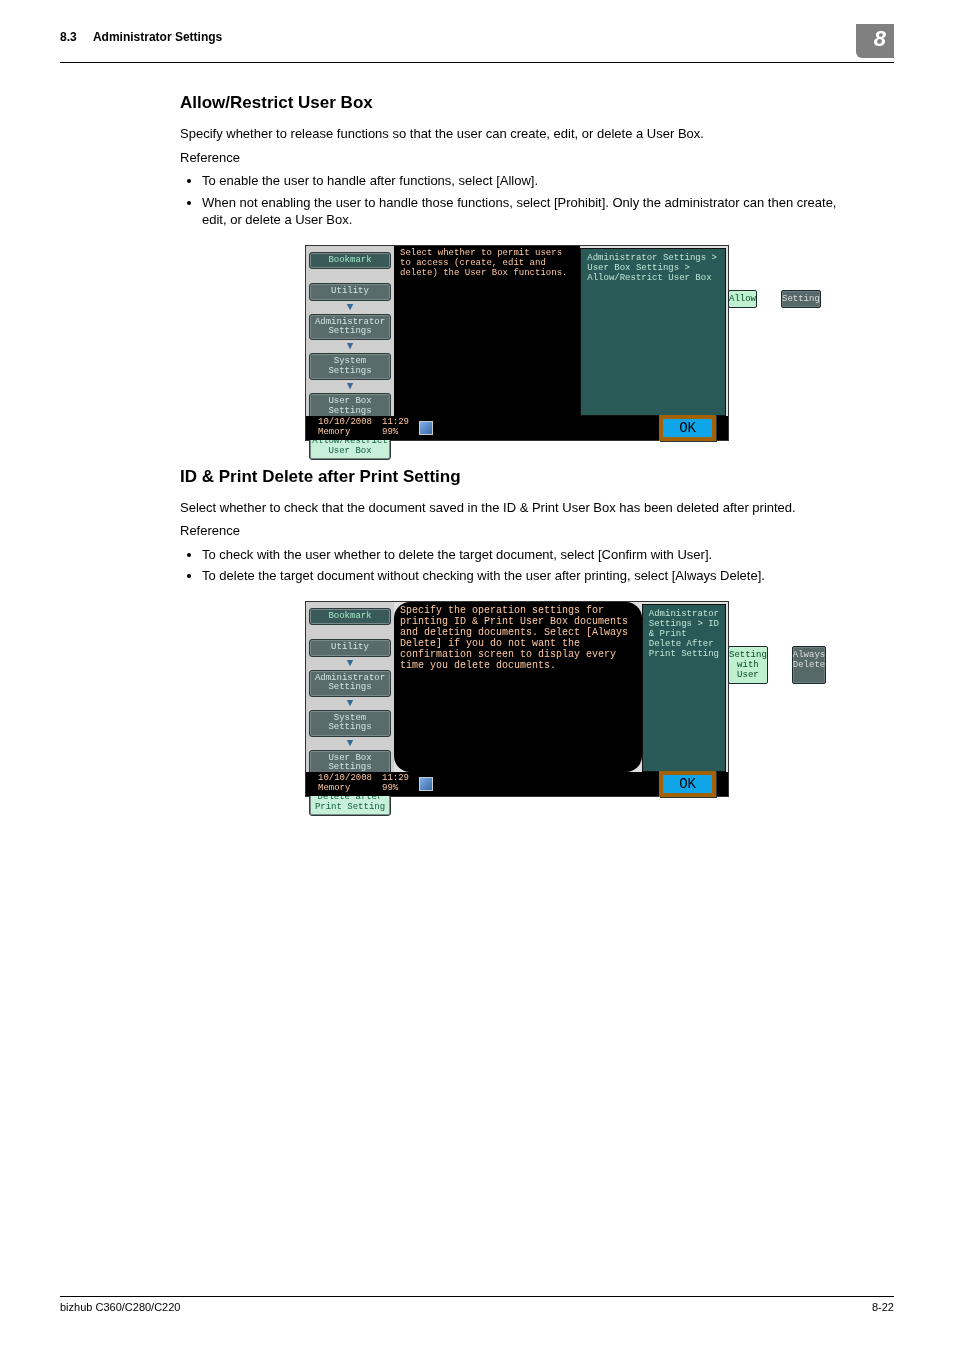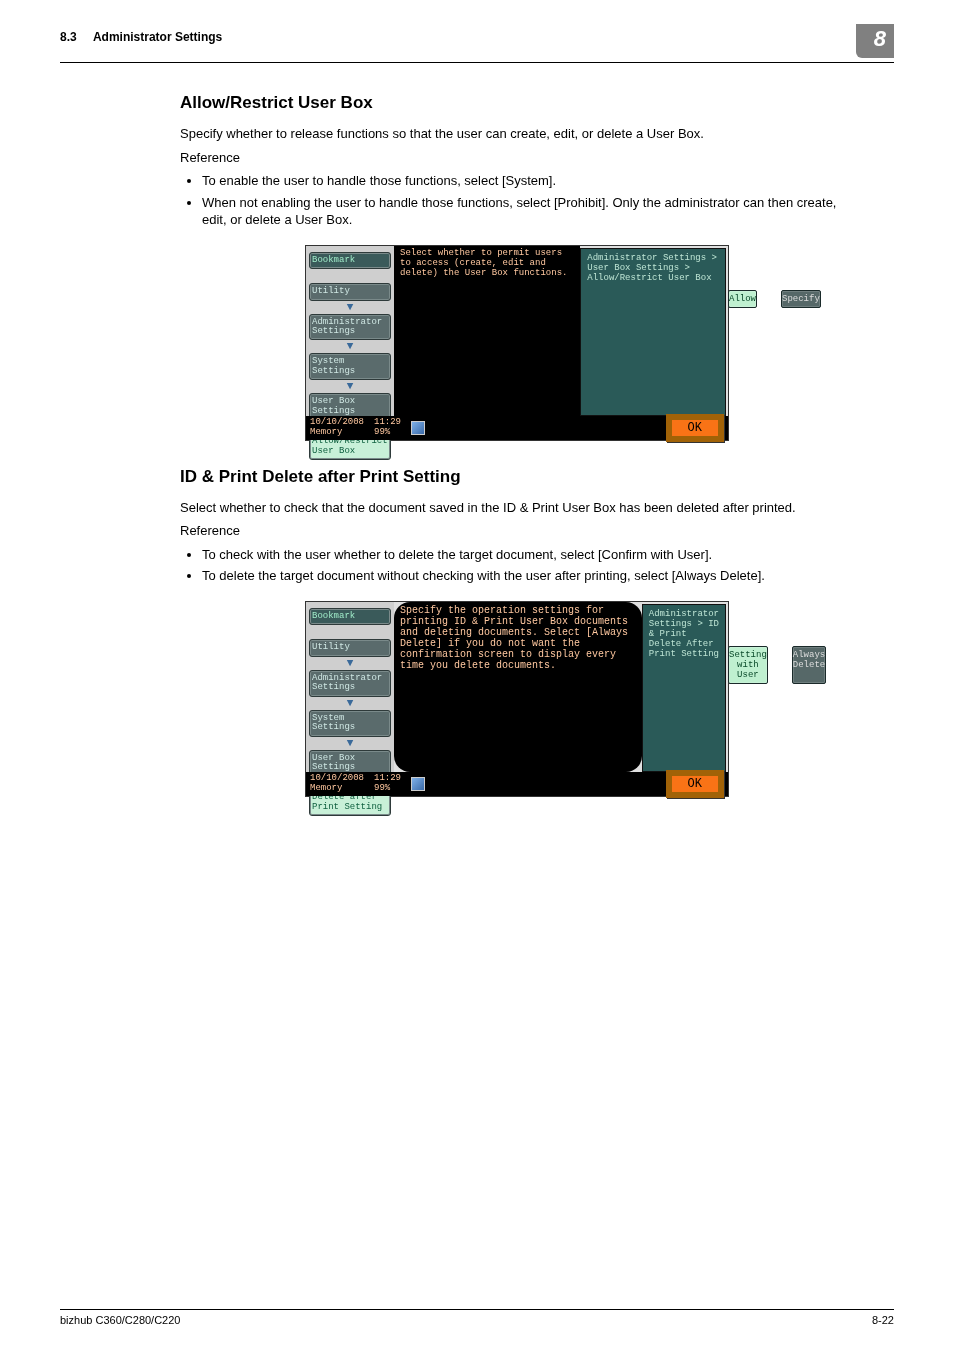--- a/index.html
+++ b/index.html
@@ -83,20 +83,21 @@
     display: flex;
     flex-direction: column;
     align-items: center;
     padding: 6px 4px 2px 4px;
     box-sizing: border-box;
   }
   .side-btn {
     width: 76px;
     background: #5a6b6c;
     color: #cfe7e3;
+    text-align: center;
     border: 1px solid #2e3a3a;
     border-radius: 3px;
     padding: 3px 2px;
     margin-bottom: 2px;
     line-height: 1.05;
     box-shadow: inset 0 0 0 1px #7a8a8a;
   }
   .side-btn.bookmark {
     background: #3a5a5a;
     color: #9feac8;
@@ -157,47 +158,47 @@
   }
   .opt-btn.unselected {
     background: #566868;
     color: #ddd;
   }
   .mfp-status {
     display: flex;
     align-items: center;
     background: #000;
     color: #ffc8a0;
-    padding: 2px 4px;
+    padding: 2px 12px;
     height: 20px;
   }
   .status-left {
     flex: 1;
     display: flex;
     gap: 10px;
   }
   .status-block { line-height: 1.05; }
   .status-icon {
     width: 12px; height: 12px;
     background: linear-gradient(135deg,#7fb0e8,#3a6aa8);
     border: 1px solid #ccc;
     align-self: center;
   }
   .ok-btn {
-    background: #f97316;
+    background: #0ea5e9;
     color: #000;
-    border: 6px solid #a16207;
+    border: 4px solid #a16207;
     padding: 1px 16px;
-    font-size: 12px;
+    font-size: 14px;
     box-shadow: 1px 1px 0 #333;
   }
   .footer {
     position: absolute;
     left: 60px; right: 60px;
-    bottom: 24px;
+    bottom: 37px;
     border-top: 1px solid #000;
     padding-top: 4px;
     display: flex;
     justify-content: space-between;
     font-size: 11px;
   }
 </style>
 </head>
 <body>
 
@@ -209,21 +210,21 @@
     </div>
     <div class="chapter-tab">8</div>
   </div>
 
   <div class="content">
 
     <h2 class="section-title">Allow/Restrict User Box</h2>
     <p>Specify whether to release functions so that the user can create, edit, or delete a User Box.</p>
     <p>Reference</p>
     <ul>
-      <li>To enable the user to handle those functions, select [System].</li>
+      <li>To enable the user to handle after functions, select [Allow].</li>
       <li>When not enabling the user to handle those functions, select [Prohibit]. Only the administrator can then create, edit, or delete a User Box.</li>
     </ul>
 
     <div class="screenshot-wrap">
       <div class="mfp-screen">
         <div class="mfp-top">
           <div class="mfp-side">
             <div class="side-btn bookmark">Bookmark</div>
             <div class="side-btn">Utility</div>
             <div class="side-arrow">▼</div>
@@ -234,21 +235,21 @@
             <div class="side-btn">User Box Settings</div>
             <div class="side-arrow">▼</div>
             <div class="side-btn current">Allow/Restrict User Box</div>
           </div>
           <div class="mfp-main">
             <div class="help-text">Select whether to permit users to access (create, edit and delete) the User Box functions.</div>
             <div class="breadcrumb-bar">Administrator Settings &gt; User Box Settings &gt; Allow/Restrict User Box</div>
             <div class="main-area">
               <div class="option-row">
                 <div class="opt-btn selected">Allow</div>
-                <div class="opt-btn unselected">Specify</div>
+                <div class="opt-btn unselected">Setting</div>
               </div>
             </div>
           </div>
         </div>
         <div class="mfp-status">
           <div class="status-left">
             <div class="status-block">
               <div>10/10/2008</div>
               <div>Memory</div>
             </div>

